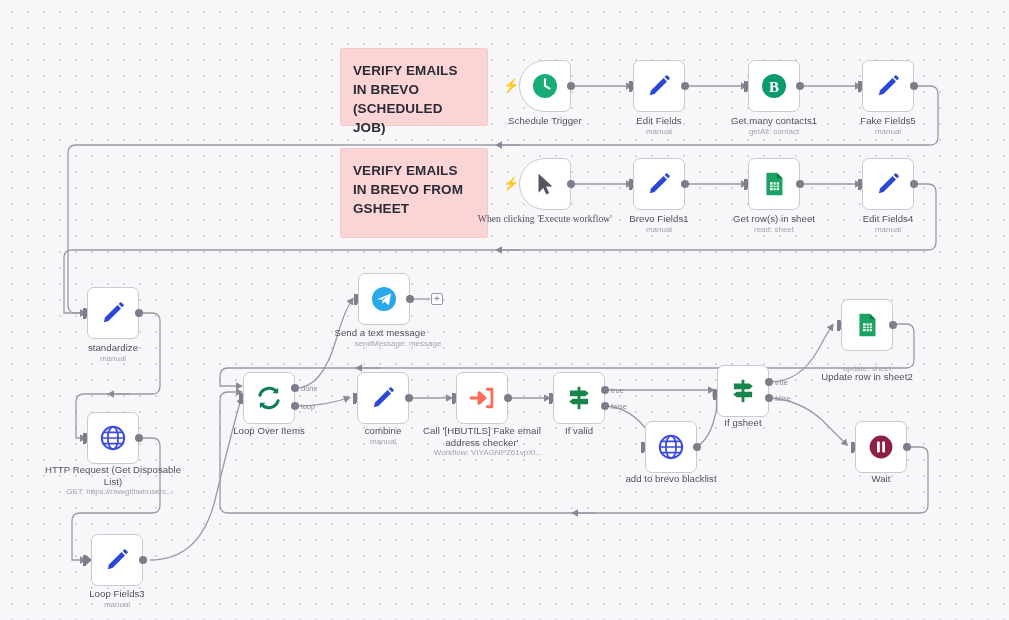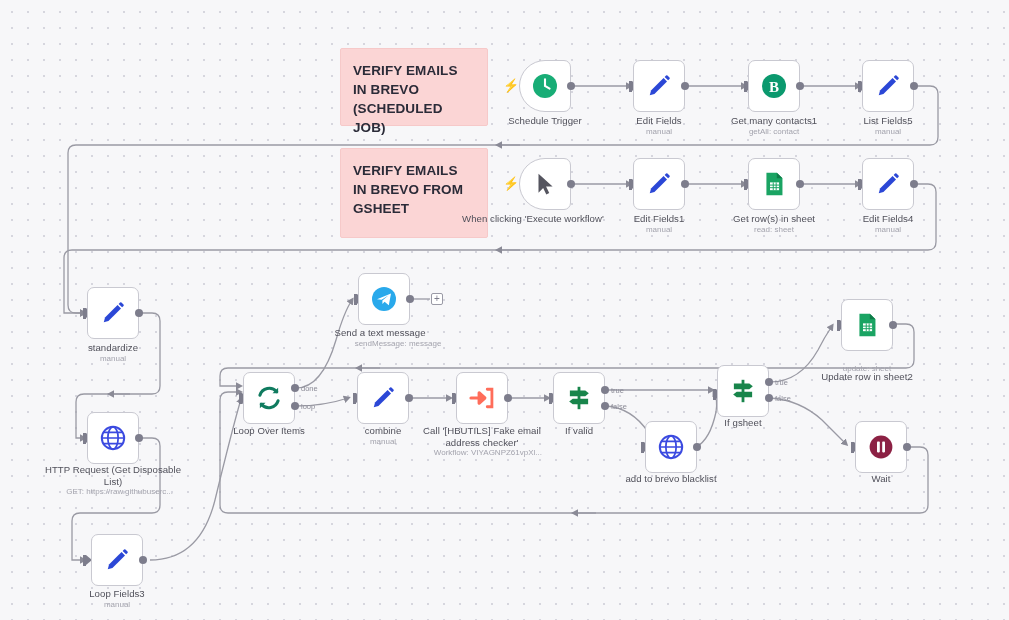--- a/index.html
+++ b/index.html
@@ -223,45 +223,45 @@
   <div class="inport" style="left:858px; top:80.5px;"></div>
   <div class="node" style="left:862px; top:60px;">
     <span class="glyph">
       <svg width="26" height="26" viewBox="0 0 24 24">
         <path d="M3.5 20.5 L4.6 16.2 L16.2 4.6 L19.4 7.8 L7.8 19.4 Z" fill="#2b47d6"></path>
         <path d="M17.2 3.6 L20.4 6.8 L21.7 5.5 Q22.3 4.9 21.7 4.2 L19.8 2.3 Q19.2 1.7 18.5 2.3 Z" fill="#2b47d6"></path>
       </svg>
     </span>
   </div>
   <div class="port" style="left:910px; top:82px;"></div>
-  <div class="label" style="left:813px; top:115px;">List Fields5</div>
+  <div class="label" style="left:813px; top:115px;">Fake Fields5</div>
   <div class="sublabel" style="left:813px; top:127px;">manual</div>
 
   <div class="bolt" style="left:503px; top:177px;">⚡</div>
   <div class="node trigger" style="left:519px; top:158px;">
     <span class="glyph">
       <svg width="26" height="26" viewBox="0 0 24 24">
         <path d="M6 2.5 L6 20 L10.3 15.6 L13.2 21.6 L15.9 20.3 L13 14.4 L19 14.4 Z" fill="#55555f"></path>
       </svg>
     </span>
   </div>
   <div class="port" style="left:567px; top:180px;"></div>
-  <div class="label" style="left:458px; top:213px;">When clicking 'Execute workflow'</div>
+  <div class="label" style="left:470px; top:213px;font-family:Liberation Serif, serif;">When clicking 'Execute workflow'</div>
 
   <div class="inport" style="left:629px; top:178.5px;"></div>
   <div class="node" style="left:633px; top:158px;">
     <span class="glyph">
       <svg width="26" height="26" viewBox="0 0 24 24">
         <path d="M3.5 20.5 L4.6 16.2 L16.2 4.6 L19.4 7.8 L7.8 19.4 Z" fill="#2b47d6"></path>
         <path d="M17.2 3.6 L20.4 6.8 L21.7 5.5 Q22.3 4.9 21.7 4.2 L19.8 2.3 Q19.2 1.7 18.5 2.3 Z" fill="#2b47d6"></path>
       </svg>
     </span>
   </div>
   <div class="port" style="left:681px; top:180px;"></div>
-  <div class="label" style="left:584px; top:213px;">Edit Fields1</div>
+  <div class="label" style="left:584px; top:213px;">Brevo Fields1</div>
   <div class="sublabel" style="left:584px; top:225px;">manual</div>
 
   <div class="inport" style="left:744px; top:178.5px;"></div>
   <div class="node" style="left:748px; top:158px;">
     <span class="glyph">
       <svg width="26" height="26" viewBox="0 0 24 24">
         <path d="M5 1.6 L14.6 1.6 L19.8 6.8 L19.8 22.4 L5 22.4 Z" fill="#1aa463"></path>
         <path d="M14.6 1.6 L19.8 6.8 L14.6 6.8 Z" fill="#0f7b48"></path>
         <rect x="8.3" y="10.5" width="8.4" height="7.2" fill="#ffffff"></rect>
         <path d="M8.3 13 H16.7 M8.3 15.4 H16.7 M11.3 10.5 V17.7 M14.0 10.5 V17.7" stroke="#1aa463" stroke-width="0.9"></path>

